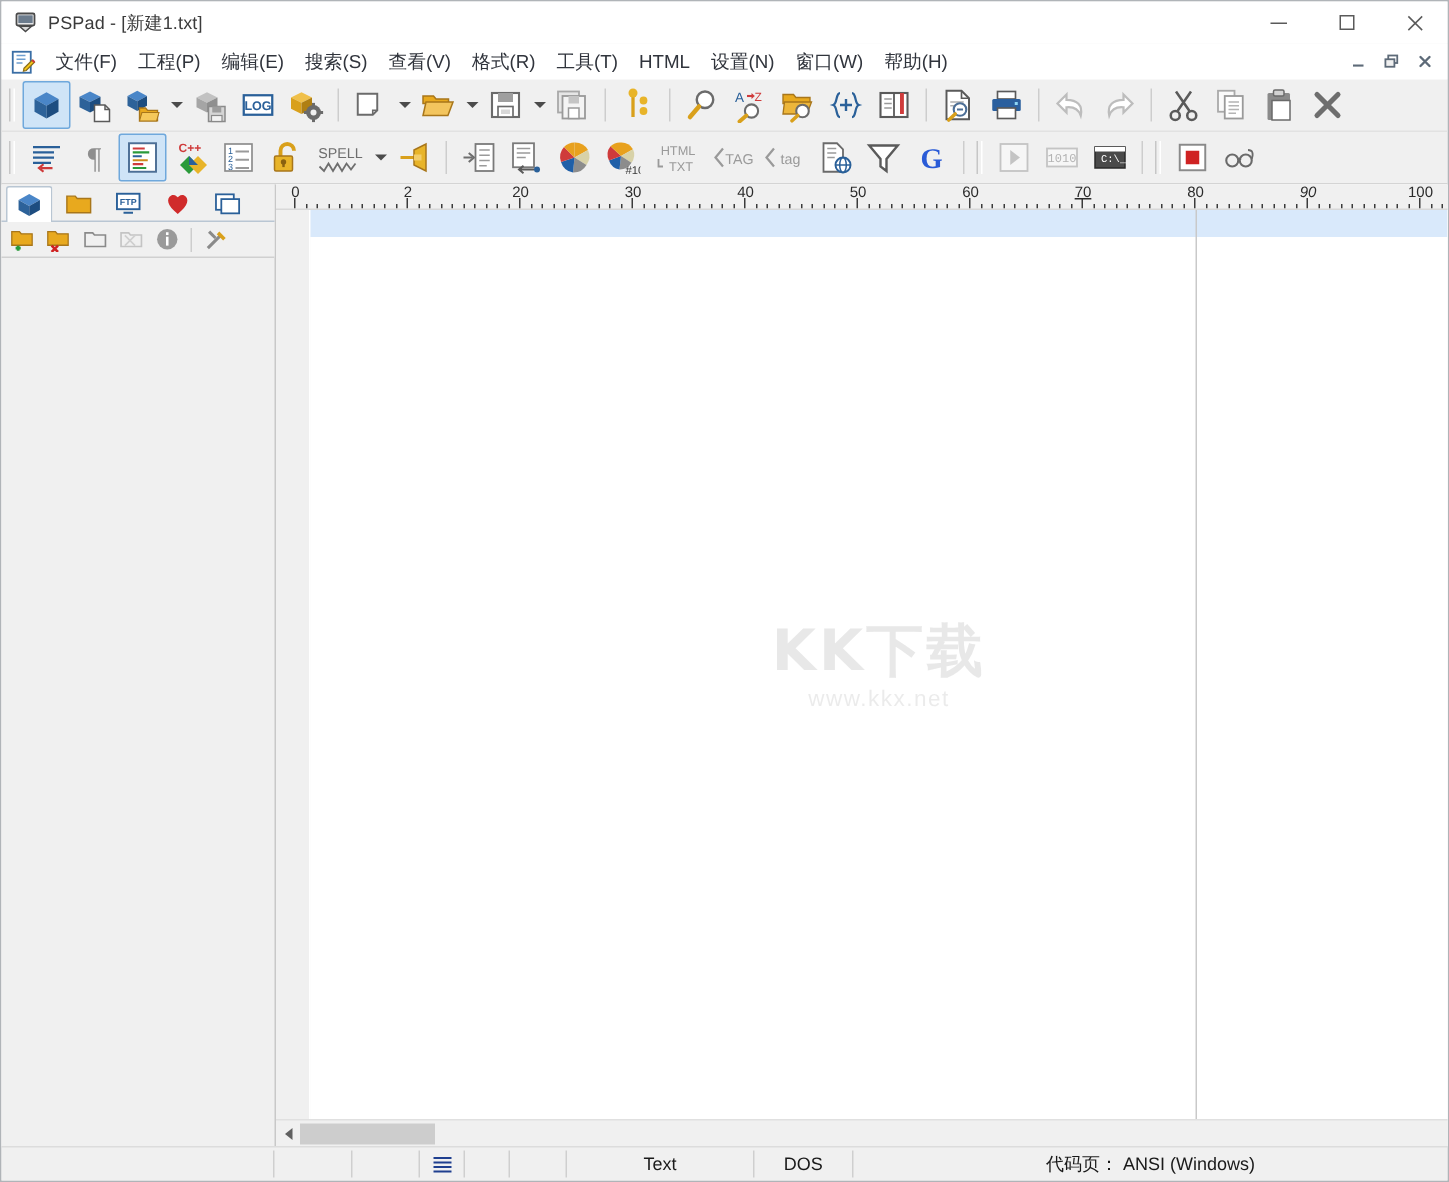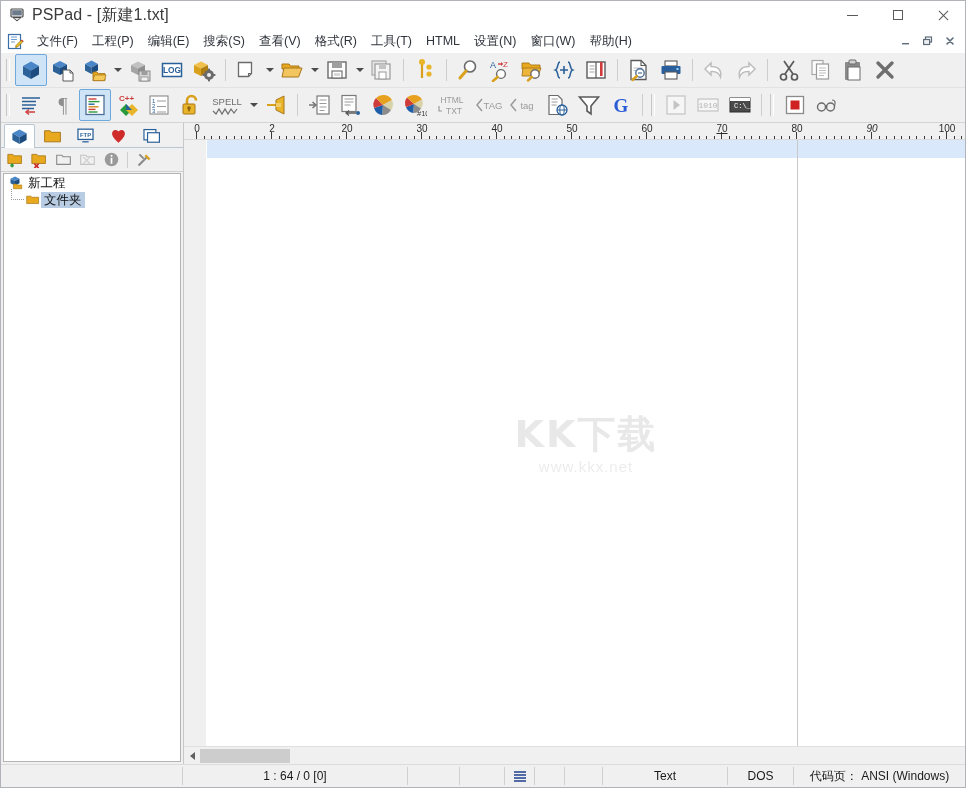--- a/index.html
+++ b/index.html
@@ -28,21 +28,21 @@
     height: 28px; min-height: 28px;
     background: #ffffff;
     display: flex; align-items: center;
     position: relative;
   }
   .titlebar .app-icon {
     width: 16px; height: 16px; margin-left: 8px; margin-right: 7px;
     position: relative;
   }
   .titlebar .title-text {
-    font-size: 16px; color: #3b3b3b;
+    font-size: 12px; color: #3b3b3b;
     letter-spacing: .1px;
     white-space: nowrap;
   }
   .win-controls {
     position: absolute; right: 0; top: 0;
     height: 28px; display: flex;
   }
   .win-btn {
     width: 45px; height: 28px;
     display: flex; align-items: center; justify-content: center;
@@ -864,45 +864,20 @@
         <span class="ptb-sep"></span>
         <div class="ptb-btn">
           <svg width="17" height="17" viewBox="0 0 20 20">
             <path d="M3 17 L13 7" stroke="#8a8a8a" stroke-width="2.4"></path>
             <path d="M12 4 L17 9 L15 11 L10 6 Z" fill="#d9a01b"></path>
             <path d="M4 4 L9 9" stroke="#8a8a8a" stroke-width="2.4"></path>
           </svg>
         </div>
       </div>
 
-      <div class="tree">
-        <div class="tree-row">
-          <span style="width:18px;display:flex;align-items:center;justify-content:center">
-            <svg width="15" height="15" viewBox="0 0 20 20">
-              <path d="M2 5 L8 2 L14 5 L8 8 Z" fill="#4a86c8"></path>
-              <path d="M2 5 L8 8 L8 14 L2 11 Z" fill="#2d6299"></path>
-              <path d="M14 5 L8 8 L8 14 L14 11 Z" fill="#1d4d80"></path>
-              <path d="M6 12 h4 l1 1.3 H17 v5 H6 Z" fill="#e8a91e" stroke="#a8761a" stroke-width=".8"></path>
-            </svg>
-          </span>
-          <span class="tree-label">新工程</span>
-        </div>
-        <div class="tree-row child selected-row">
-          <span class="tree-indent">
-            <span class="vline"></span>
-              <span class="dots"></span>
-          </span>
-          <span style="width:16px;display:flex;align-items:center;justify-content:center">
-            <svg width="14" height="14" viewBox="0 0 20 20">
-              <path d="M1 4.5 h6 l1.4 1.6 H18 v9 H1 Z" fill="#e8a91e" stroke="#a8761a" stroke-width="1"></path>
-            </svg>
-          </span>
-          <span class="tree-label">文件夹</span>
-        </div>
-      </div>
     </div>
 
     <div class="editor-wrap">
       <div class="ruler" id="ruler">
           <span class="tick major" style="left: 12px;"></span>
           <span class="rnum" style="left: 13px;">0</span>
           <span class="tick minor" style="left: 19.5px;"></span>
           <span class="tick minor" style="left: 27px;"></span>
           <span class="tick minor" style="left: 34.5px;"></span>
           <span class="tick minor" style="left: 42px;"></span>
@@ -1034,21 +1009,20 @@
           </div>
         <div class="hs-track">
           <div class="hs-thumb" id="hthumb" style="width: 90px;"></div>
         </div>
       </div>
     </div>
   </div>
 
   <div class="statusbar">
     <div class="sb-cell first" style="width:182px"></div>
-    <div class="sb-cell" style="width:225px">1 : 64 / 0  [0]</div>
     <div class="sb-cell" style="width:52px"></div>
     <div class="sb-cell" style="width:45px"></div>
     <div class="sb-cell" style="width:30px">
       <svg width="14" height="12" viewBox="0 0 14 12">
         <path d="M1 2 h12 M1 5 h12 M1 8 h12 M1 11 h12" stroke="#1f3f8f" stroke-width="1.3"></path>
       </svg>
     </div>
     <div class="sb-cell" style="width:30px"></div>
     <div class="sb-cell" style="width:38px"></div>
     <div class="sb-cell" style="width:125px">Text</div>

